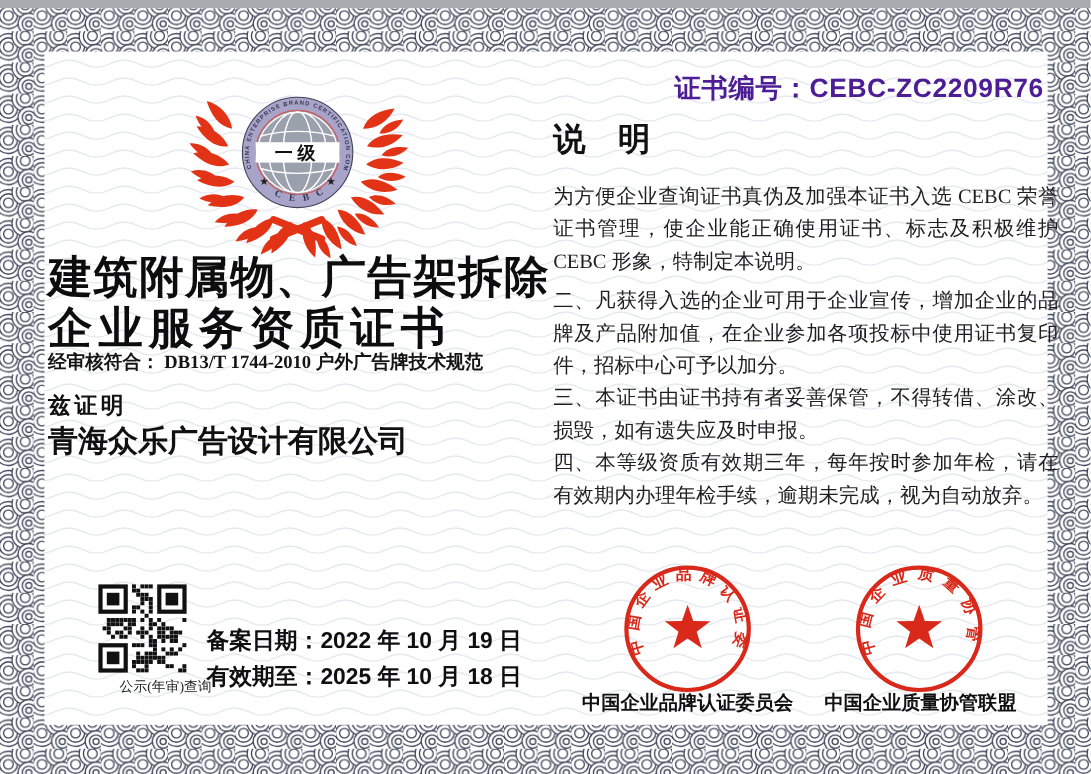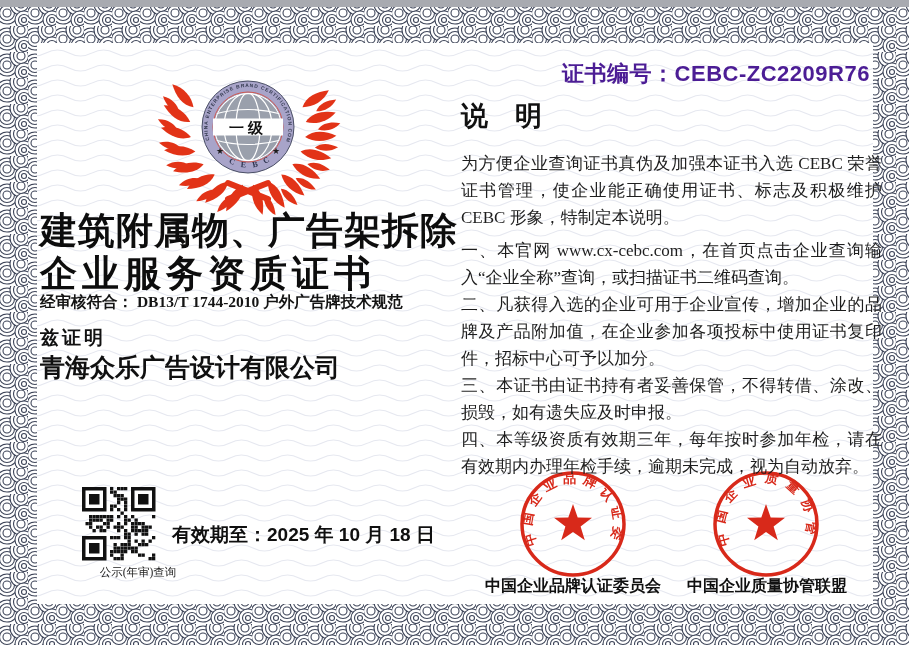--- a/index.html
+++ b/index.html
@@ -280,33 +280,33 @@
         <rect x="7" y="56" width="10.5" height="10.5" fill="#111"></rect>
       </g>
   </svg>
 
   <div class="abs cert-no">证书编号：CEBC-ZC2209R76</div>
 
   <div class="abs shuoming center">说　明</div>
 
   <div class="abs expl">
     <p>为方便企业查询证书真伪及加强本证书入选 CEBC 荣誉证书管理，使企业能正确使用证书、标志及积极维护 CEBC 形象，特制定本说明。</p>
-    <p class="item">一、本官网 www.cx-cebc.com，在首页点击企业查询输入“企业全称”查询，或扫描证书二维码查询。</p>
     <p class="item">二、凡获得入选的企业可用于企业宣传，增加企业的品牌及产品附加值，在企业参加各项投标中使用证书复印件，招标中心可予以加分。</p>
     <p class="item">三、本证书由证书持有者妥善保管，不得转借、涂改、损毁，如有遗失应及时申报。</p>
     <p class="item">四、本等级资质有效期三年，每年按时参加年检，请在有效期内办理年检手续，逾期未完成，视为自动放弃。</p>
   </div>
 
   <div class="abs ltitle t1 center">建筑附属物、广告架拆除</div>
   <div class="abs ltitle t2 center">企业服务资质证书</div>
   <div class="abs audit center">经审核符合： DB13/T 1744-2010 户外广告牌技术规范</div>
   <div class="abs certify center">兹证明</div>
   <div class="abs company center">青海众乐广告设计有限公司</div>
 
   <div class="abs qr-caption">公示(年审)查询</div>
 
   <div class="abs dates">
+    <div class="row"><span>备案日期：</span><span>2022 年 10 月 19 日</span></div>
     <div class="row"><span>有效期至：</span><span>2025 年 10 月 18 日</span></div>
   </div>
 
   <div class="abs seal-label sl1">中国企业品牌认证委员会</div>
   <div class="abs seal-label sl2">中国企业质量协管联盟</div>
 </div>
 
 </body></html>

